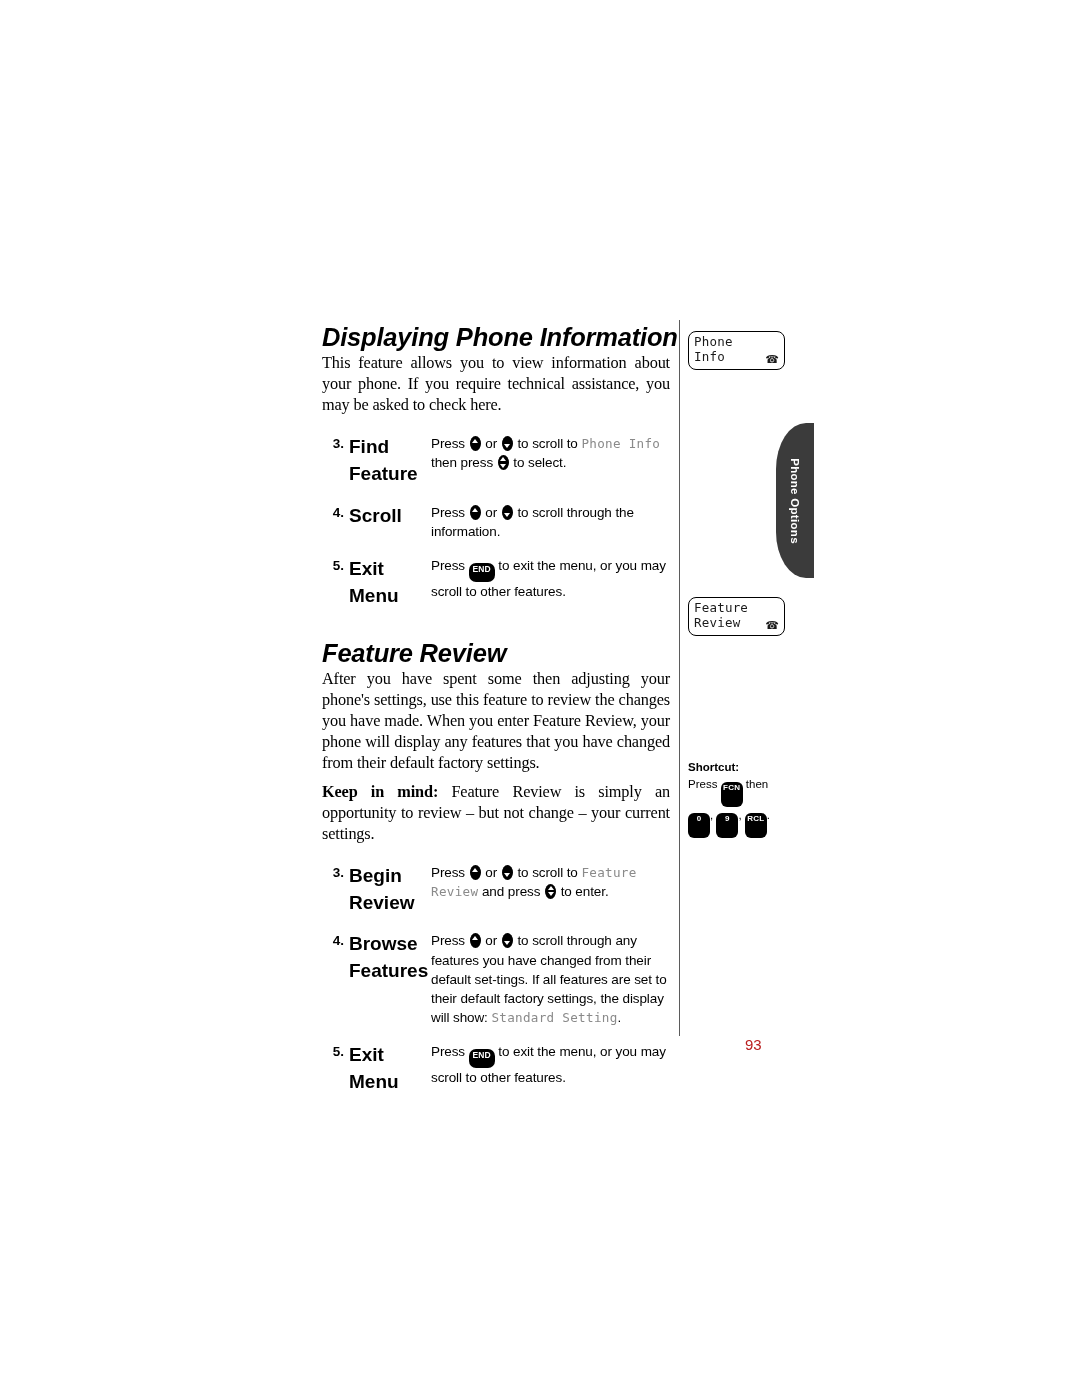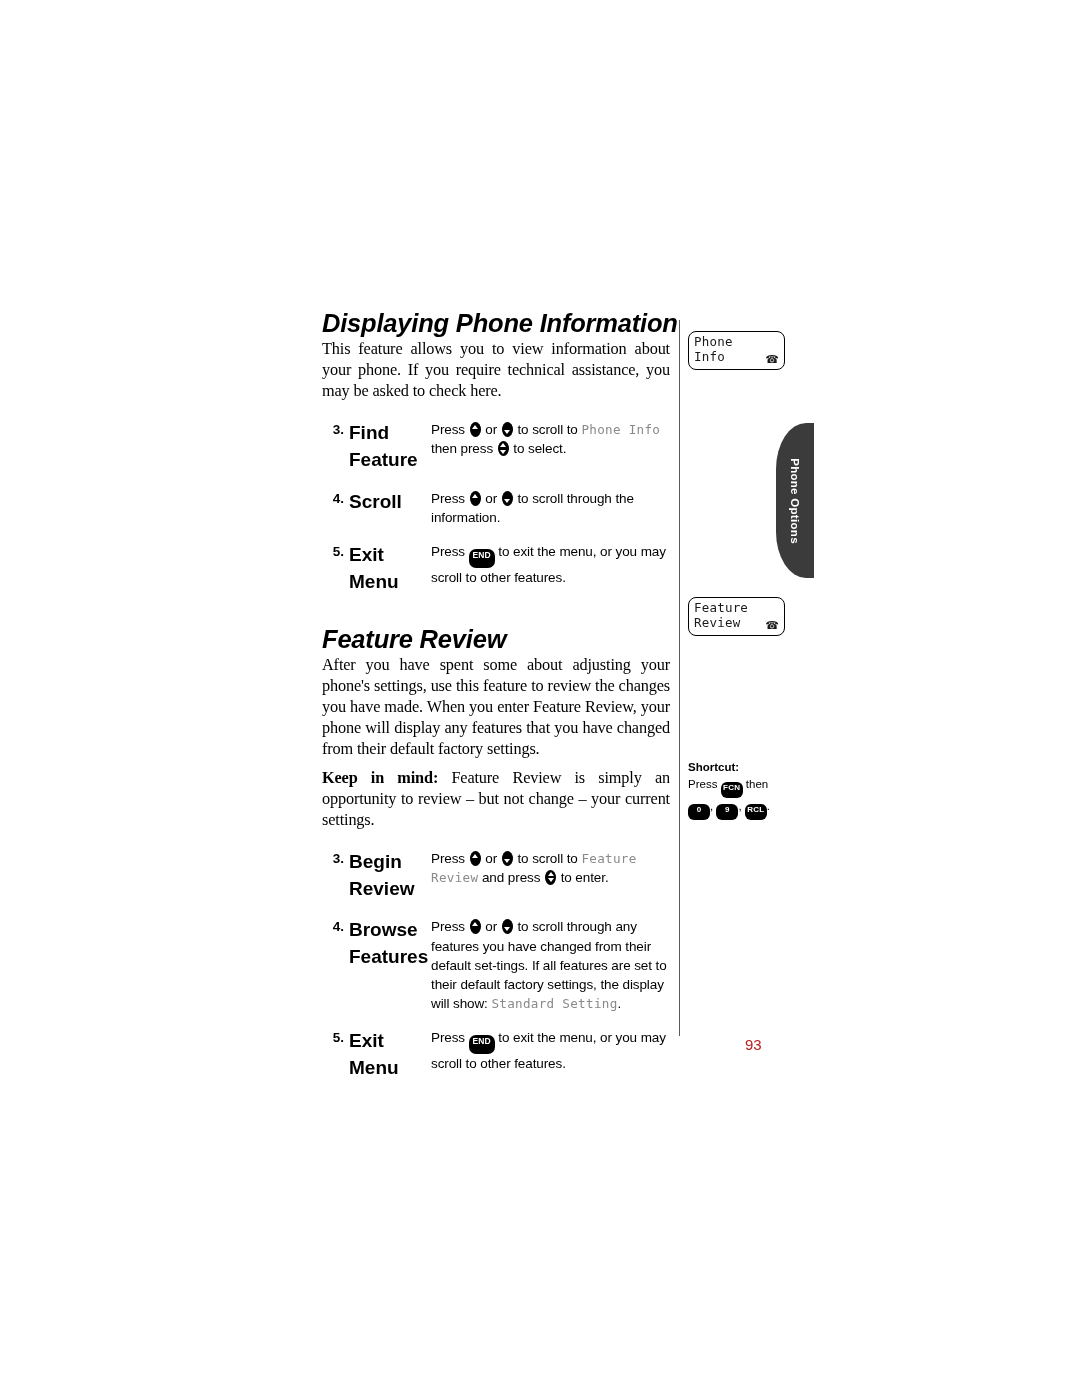--- a/index.html
+++ b/index.html
@@ -30,21 +30,21 @@
     top: 320px;
     width: 1px;
     height: 716px;
     background: #5b5b5b;
   }
 
   
   .col-main {
     position: absolute;
     left: 322px;
-    top: 310px;
+    top: 324px;
     width: 348px;
   }
 
   h1.section-title {
     font-family: "Liberation Sans", sans-serif;
     font-style: italic;
     font-weight: bold;
     font-size: 25.5px;
     line-height: 1.06;
     letter-spacing: -0.2px;
@@ -132,21 +132,21 @@
   .key-end {
     width: 26px;
     height: 19px;
     line-height: 13px;
     font-size: 8.5px;
     letter-spacing: 0.2px;
     border-radius: 7px;
   }
   .key-round {
     width: 22px;
-    height: 16px;
+    height: 25px;
     line-height: 12px;
     font-size: 8px;
     border-radius: 6px;
     letter-spacing: 0.2px;
   }
   
   .navkey {
     display: inline-block;
     position: relative;
     width: 11px;
@@ -298,21 +298,21 @@
             <td class="step-label">Exit
 Menu</td>
             <td class="step-desc">Press <span class="key key-end">END</span> to exit the menu, or you may scroll to other features.</td>
           </tr>
         </tbody>
     </table>
 
     <div style="height:30px"></div>
 
     <h1 class="section-title left">Feature Review</h1>
-    <p class="body-text">After you have spent some about adjusting your phone's settings, use this feature to review the changes you have made. When you enter Feature Review, your phone will display any features that you have changed from their default factory settings.</p>
+    <p class="body-text">After you have spent some then adjusting your phone's settings, use this feature to review the changes you have made. When you enter Feature Review, your phone will display any features that you have changed from their default factory settings.</p>
     <p class="body-text"><b>Keep in mind:</b><span> Feature Review is simply an opportunity to review – but not change – your current settings.</span></p>
 
     <table class="steps">
       <tbody>
           <tr>
             <td class="step-num">3.</td>
             <td class="step-label">Begin
 Review</td>
             <td class="step-desc">Press <span class="navkey up"></span> or <span class="navkey down"></span> to scroll to <span class="lcd">Feature Review</span> and press <span class="navkey both"></span> to enter.</td>
           </tr>

